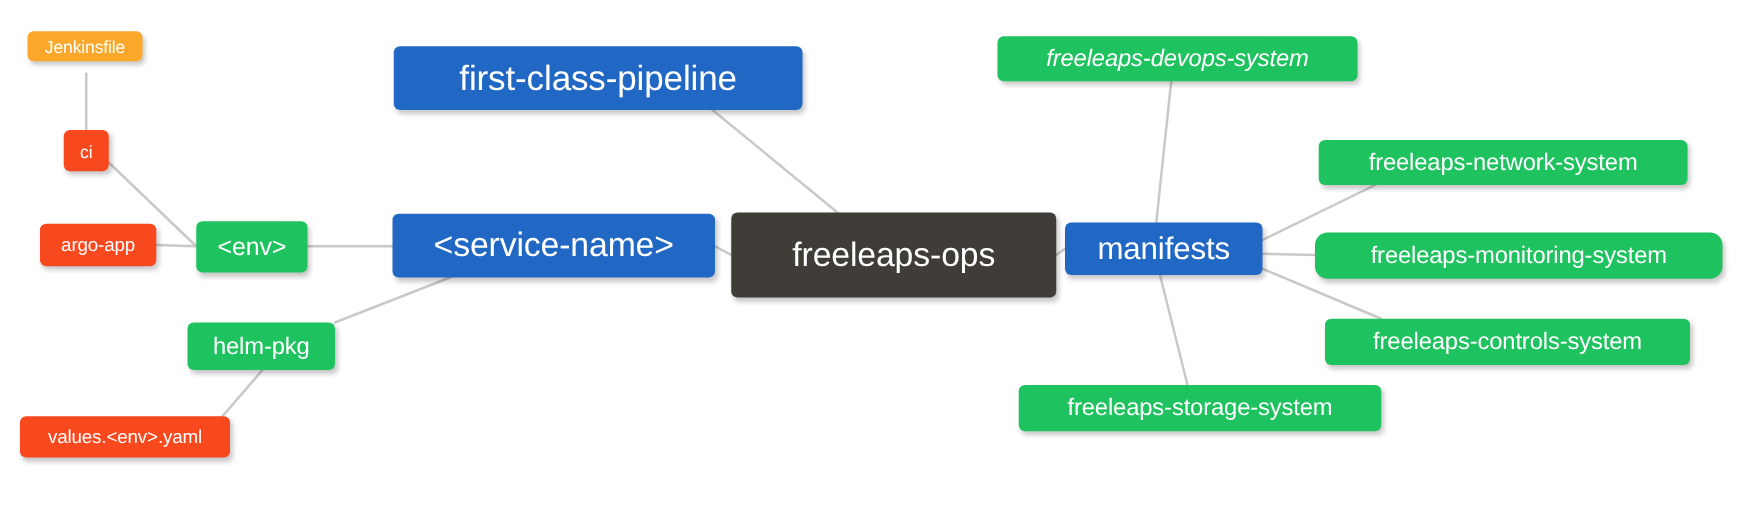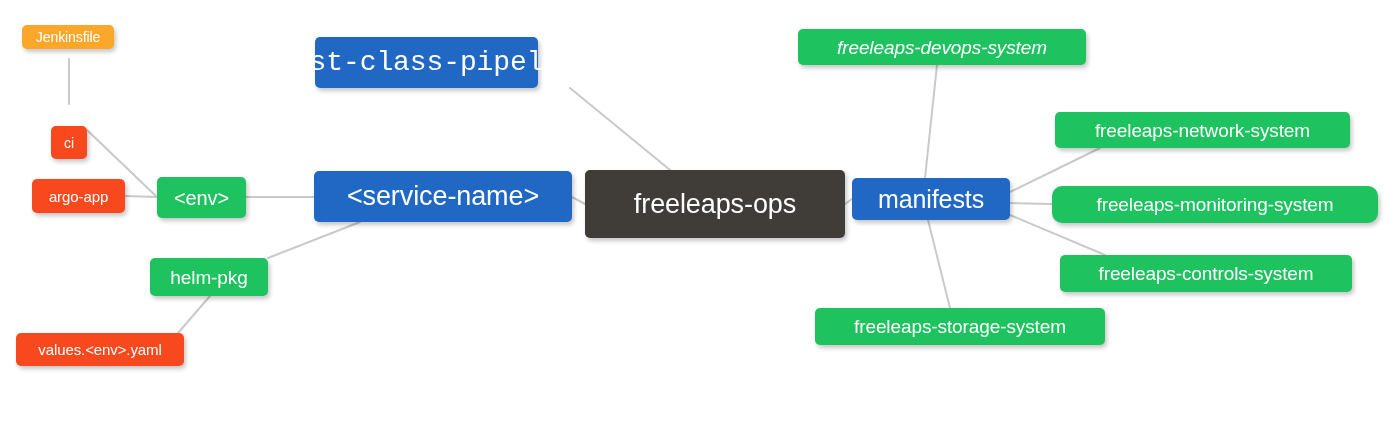--- a/index.html
+++ b/index.html
@@ -62,26 +62,26 @@
       <line x1="570" y1="88" x2="670" y2="170" stroke="#c9c9c9" stroke-width="2" stroke-linecap="round"></line>
       <line x1="845" y1="204" x2="852" y2="199" stroke="#c9c9c9" stroke-width="2" stroke-linecap="round"></line>
       <line x1="925" y1="178" x2="937" y2="65" stroke="#c9c9c9" stroke-width="2" stroke-linecap="round"></line>
       <line x1="1010" y1="192" x2="1100" y2="148" stroke="#c9c9c9" stroke-width="2" stroke-linecap="round"></line>
       <line x1="1010" y1="203" x2="1052" y2="204" stroke="#c9c9c9" stroke-width="2" stroke-linecap="round"></line>
       <line x1="1010" y1="215" x2="1105" y2="255" stroke="#c9c9c9" stroke-width="2" stroke-linecap="round"></line>
       <line x1="928" y1="220" x2="950" y2="308" stroke="#c9c9c9" stroke-width="2" stroke-linecap="round"></line>
     </svg>
   <div id="node-layer">
       <div class="mm-node n-orange" style="left: 22px; top: 25px; width: 92px; height: 24px; font-size: 14px;">Jenkinsfile</div>
-      <div class="mm-node n-red" style="left: 51px; top: 104px; width: 36px; height: 33px; font-size: 14px; margin-top: 22px;">ci</div>
+      <div class="mm-node n-red" style="left: 51px; top: 104px; width: 36px; height: 33px; font-size: 14px;">ci</div>
       <div class="mm-node n-red" style="left: 32px; top: 179px; width: 93px; height: 34px; font-size: 15px;">argo-app</div>
       <div class="mm-node n-green" style="left: 157px; top: 177px; width: 89px; height: 41px; font-size: 20px;">&lt;env&gt;</div>
       <div class="mm-node n-green" style="left: 150px; top: 258px; width: 118px; height: 38px; font-size: 19px;">helm-pkg</div>
       <div class="mm-node n-red" style="left: 16px; top: 333px; width: 168px; height: 33px; font-size: 15px;">values.&lt;env&gt;.yaml</div>
-      <div class="mm-node n-blue" style="left: 315px; top: 37px; width: 223px; height: 51px; font-size: 28px; font-family: Liberation Mono, monospace;">first-class-pipeline</div>
+      <div class="mm-node n-blue" style="left: 315px; top: 37px; width: 327px; height: 51px; font-size: 28px;">first-class-pipeline</div>
       <div class="mm-node n-blue" style="left: 314px; top: 171px; width: 258px; height: 51px; font-size: 27px;">&lt;service-name&gt;</div>
       <div class="mm-node n-root" style="left: 585px; top: 170px; width: 260px; height: 68px; font-size: 27px;">freeleaps-ops</div>
       <div class="mm-node n-blue" style="left: 852px; top: 178px; width: 158px; height: 42px; font-size: 25px;">manifests</div>
       <div class="mm-node n-green" style="left: 798px; top: 29px; width: 288px; height: 36px; font-size: 19px; font-style: italic;">freeleaps-devops-system</div>
       <div class="mm-node n-green" style="left: 1055px; top: 112px; width: 295px; height: 36px; font-size: 19px;">freeleaps-network-system</div>
       <div class="mm-node n-green" style="left: 1052px; top: 186px; width: 326px; height: 37px; font-size: 19px; border-radius: 10px;">freeleaps-monitoring-system</div>
       <div class="mm-node n-green" style="left: 1060px; top: 255px; width: 292px; height: 37px; font-size: 19px;">freeleaps-controls-system</div>
       <div class="mm-node n-green" style="left: 815px; top: 308px; width: 290px; height: 37px; font-size: 19px; text-align: center;">freeleaps-storage-system</div>
     </div>
 </div>

